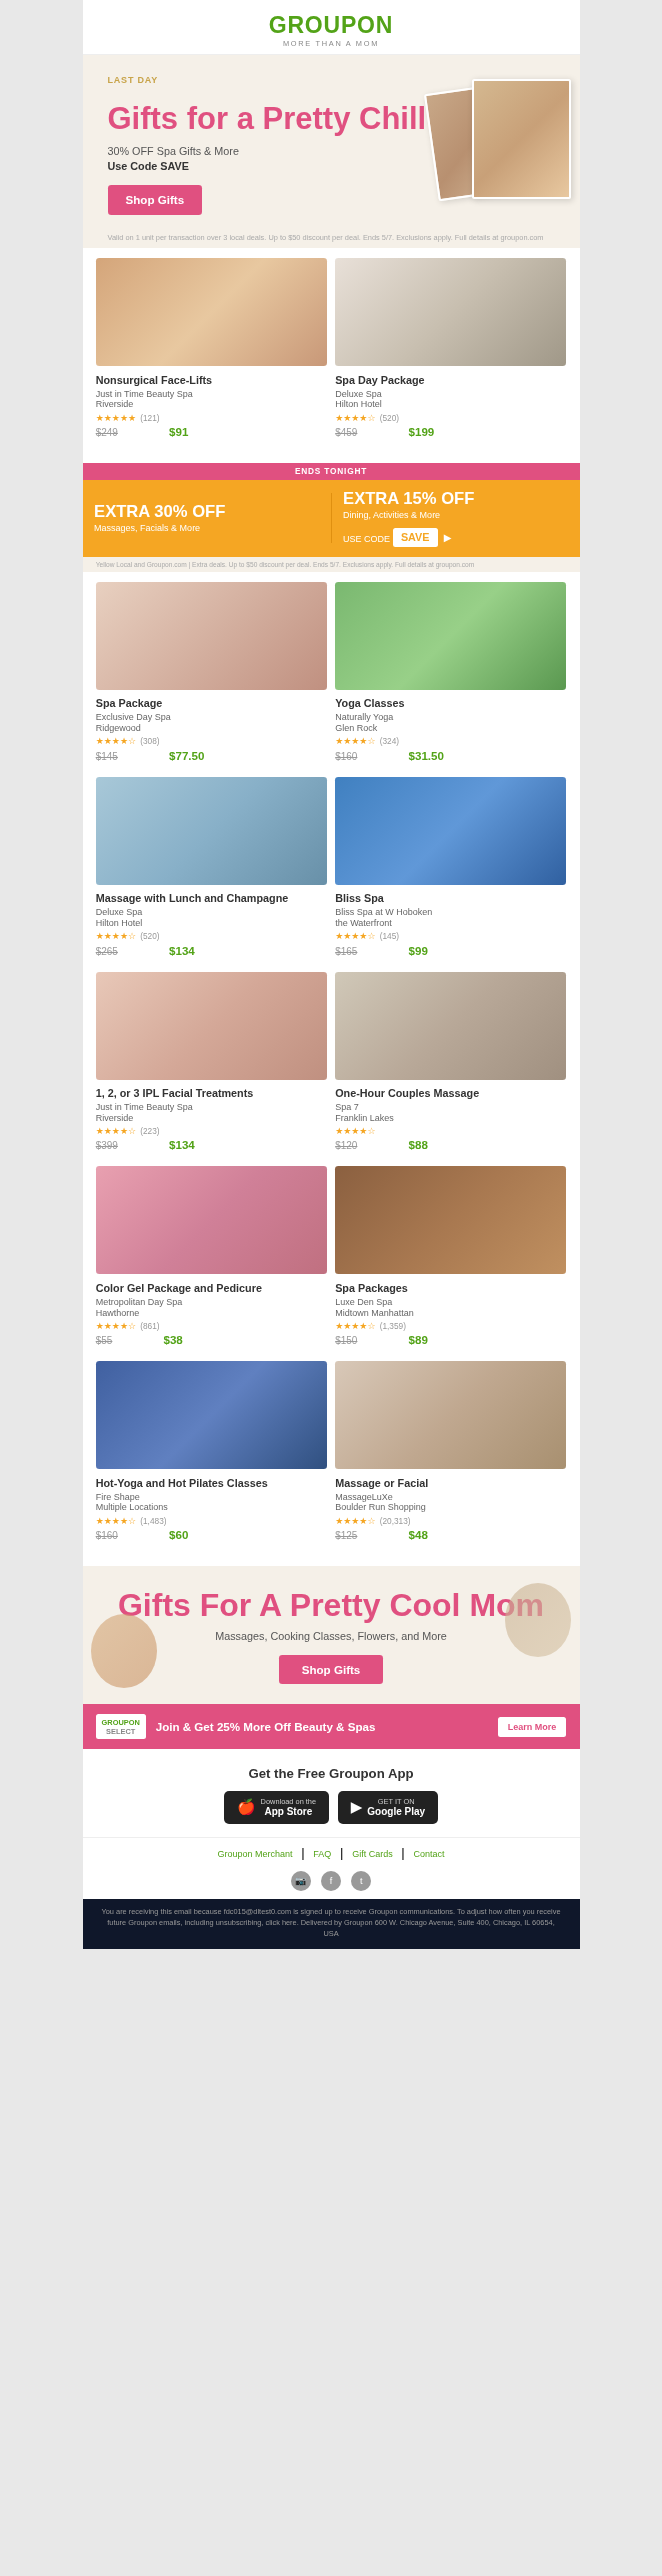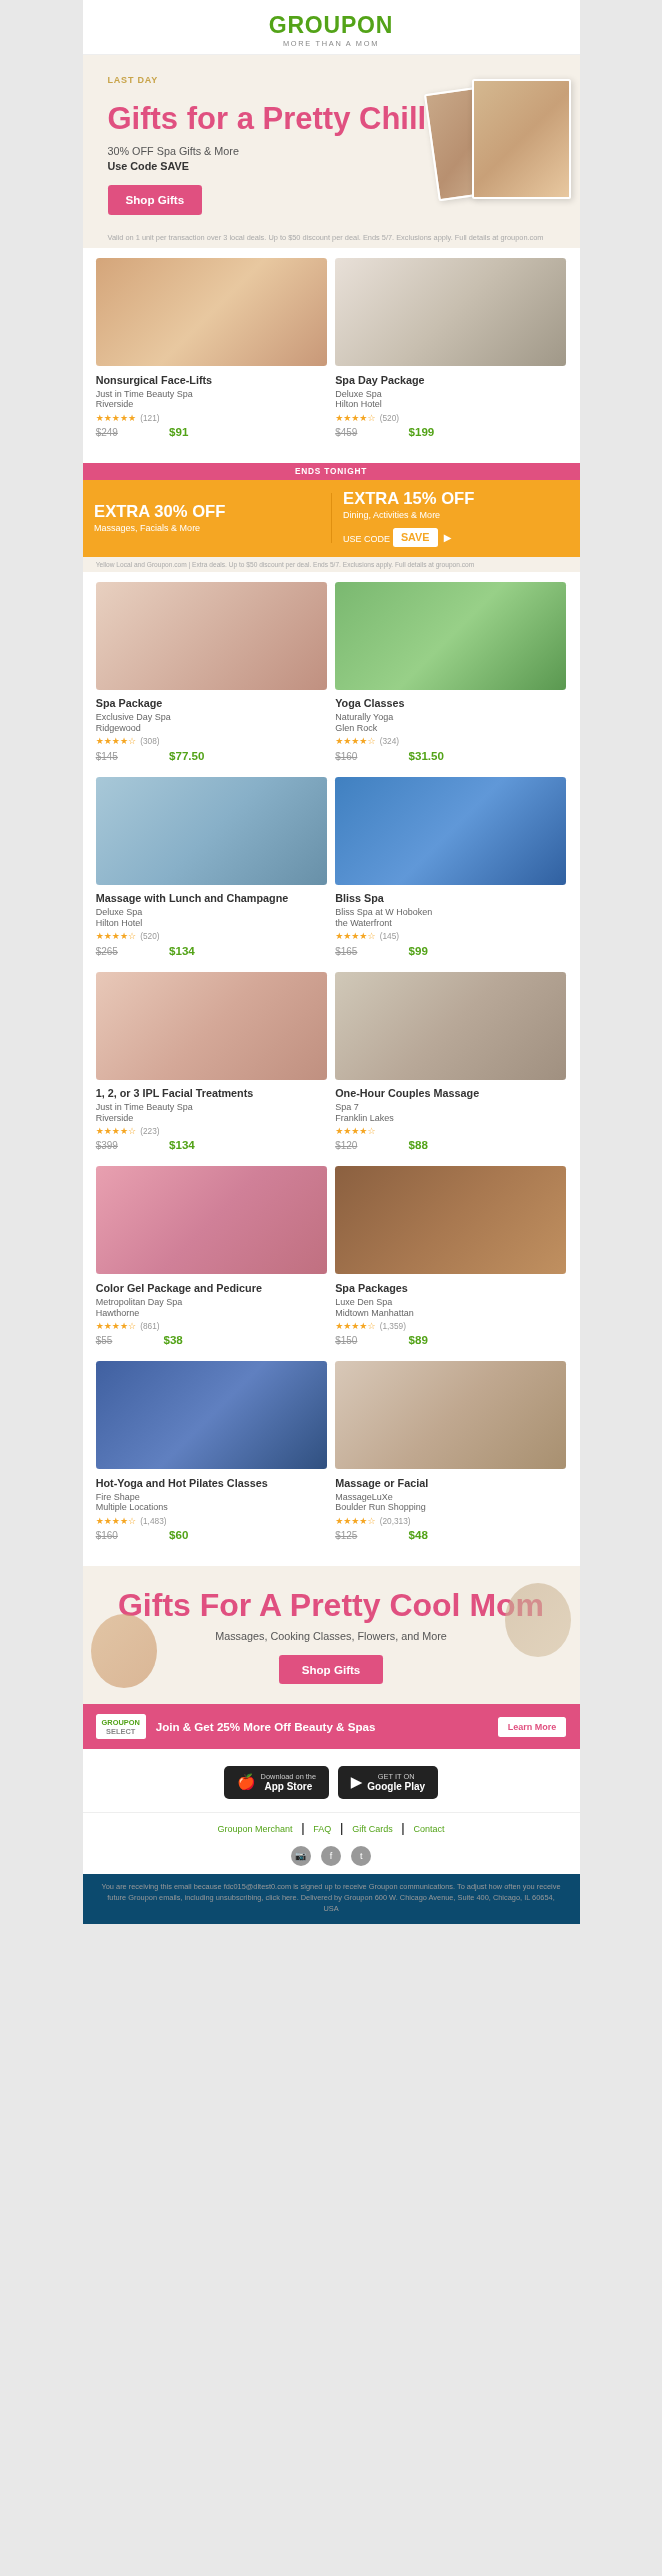--- a/index.html
+++ b/index.html
@@ -318,21 +318,21 @@
       padding: 6.6px 13.2px 3.3px;
       border-top: 0.8px solid #eee;
     }
     .footer-links a {
       color: #53a318;
       font-size: 9px;
       text-decoration: none;
       margin: 0 5px;
     }
     .footer-disclaimer {
-      background: #0c4a6e;
+      background: #0f172a;
       padding: 6.6px 16.6px 10px;
       font-size: 7.4px;
       color: #999;
       text-align: center;
       line-height: 1.5;
     }
     .social-icons {
       text-align: center;
       padding: 8.3px;
       background: #fff;
@@ -616,20 +616,21 @@
   <div class="select-banner">
     <div class="select-logo">
       <div style="font-size:7.4px;font-weight:900;color:#53a318;">GROUPON</div>
       <div style="font-size:7.4px;font-weight:900;color:#888;">SELECT</div>
     </div>
     <div class="select-text">Join &amp; Get 25% More Off Beauty &amp; Spas</div>
     <button class="select-btn">Learn More</button>
   </div>
 
   <div class="app-section">
+    <div class="app-title">Get the Free Groupon App</div>
     <div class="app-buttons">
       <div class="app-btn">
         <span class="app-btn-icon">🍎</span>
         <div>
           <span class="app-btn-text-small">Download on the</span>
           <span class="app-btn-text-big">App Store</span>
         </div>
       </div>
       <div class="app-btn">
         <span class="app-btn-icon">▶</span>

